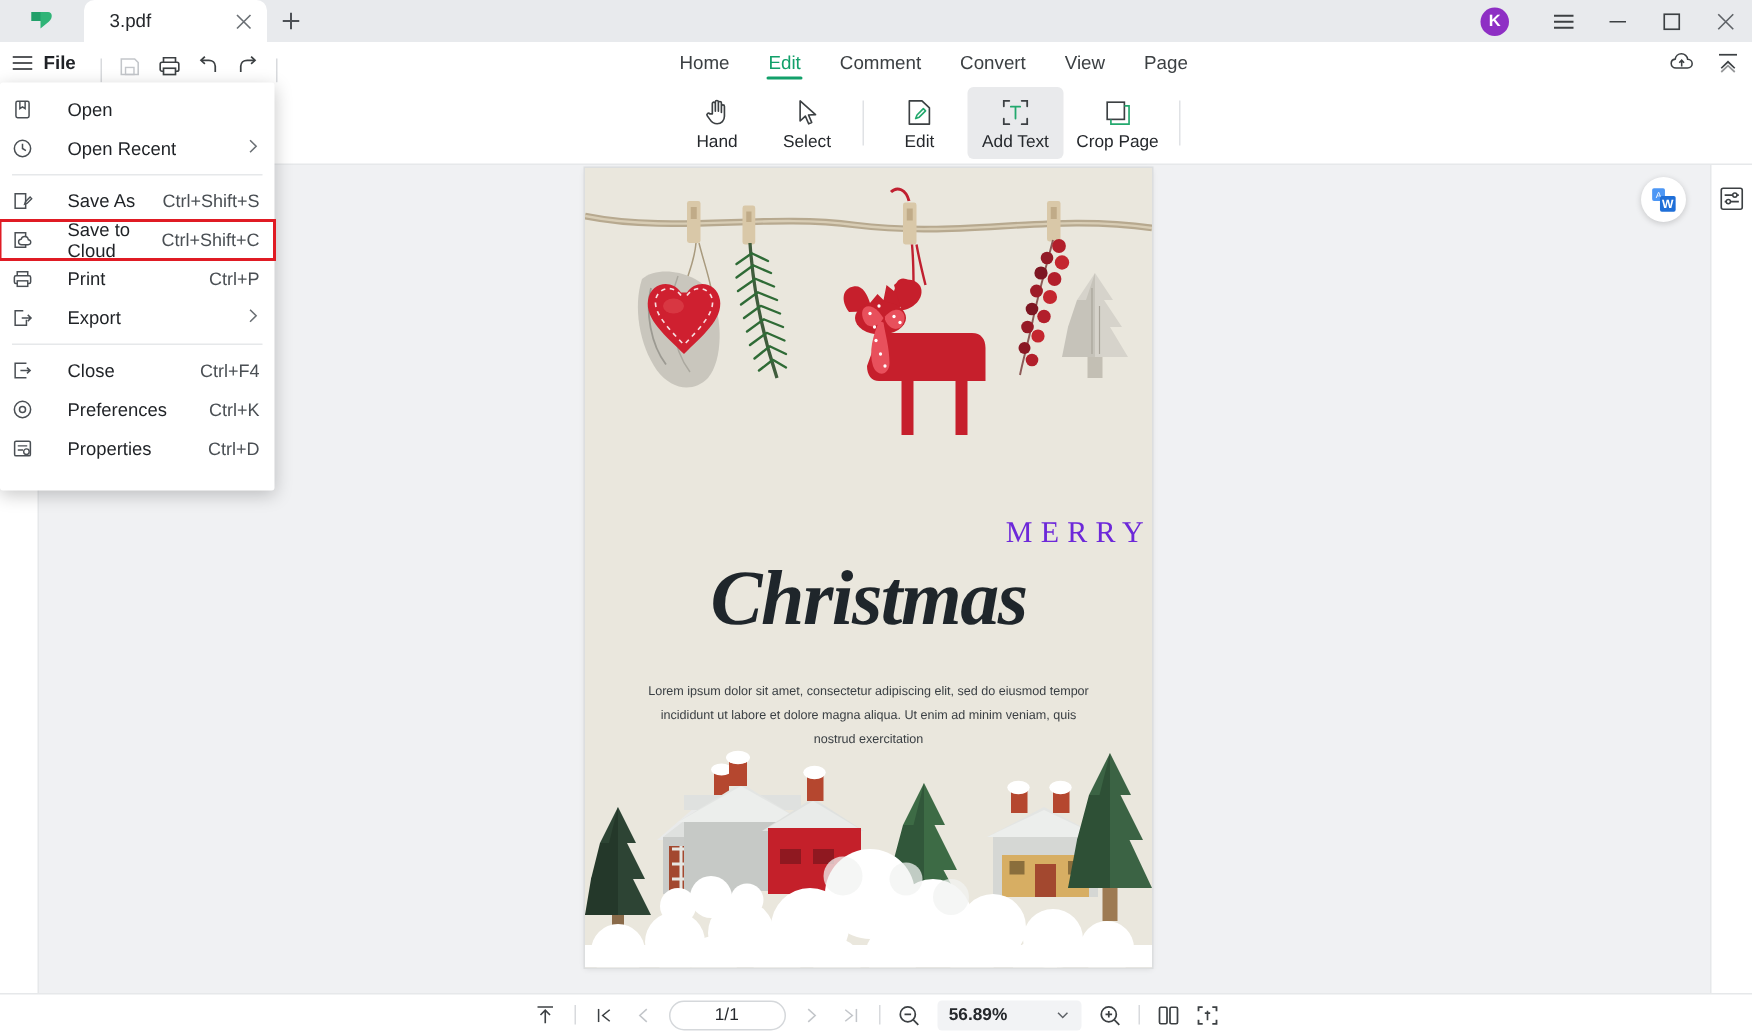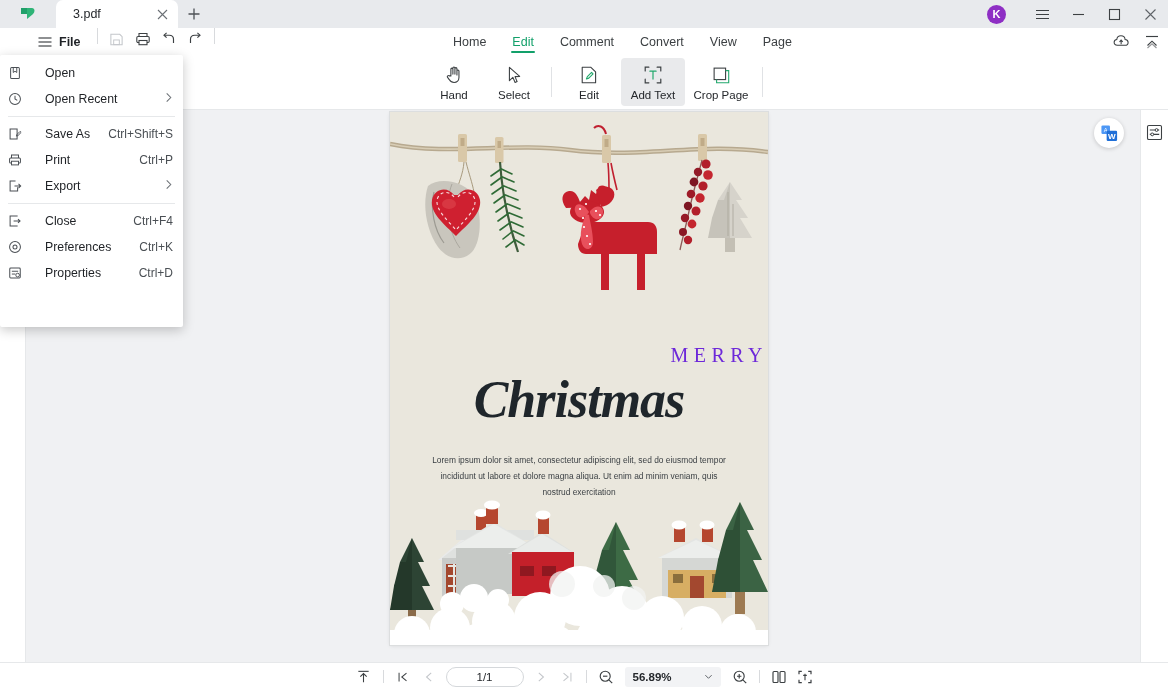--- a/index.html
+++ b/index.html
@@ -48,21 +48,21 @@
     margin-right: 18px; cursor: pointer;
   }
   .winbtn {
     width: 36px; height: 28px; display: flex; align-items: center; justify-content: center;
     color: #3c4043; cursor: pointer;
   }
 
   
   .menubar {
     position: absolute; left: 0; top: 28px; width: 1168px; height: 27px;
-    background: #ffffff; display: flex; align-items: flex-start; padding-left: 30px;
+    background: #ffffff; display: flex; align-items: flex-end;
   }
   .file-btn {
     display: flex; align-items: center; gap: 7px; padding: 0 10px 0 8px;
     height: 27px; cursor: pointer;
   }
   .file-btn span { font-size: 12.5px; color: #1f2226; font-weight: bold; }
   .vdiv { width: 1px; height: 16px; background: #d8dadd; margin: 0 6px; }
   .mini-ico {
     width: 26px; height: 22px; display: flex; align-items: center; justify-content: center;
     cursor: pointer; color: #3c4043;
@@ -91,21 +91,21 @@
     position: absolute; right: 8px; top: 28px; height: 27px;
     display: flex; align-items: center; gap: 14px;
   }
 
   
   .toolbar {
     position: absolute; left: 0; top: 55px; width: 1168px; height: 55px;
     background: #ffffff; border-bottom: 1px solid #e6e8ea;
   }
   .tools {
-    position: absolute; left: 424px; top: 0; height: 54px;
+    position: absolute; left: 448px; top: 0; height: 54px;
     display: flex; align-items: center;
   }
   .tool {
     width: 56px; height: 48px; display: flex; flex-direction: column;
     align-items: center; justify-content: center; gap: 3px;
     border-radius: 4px; cursor: pointer; margin: 0 2px;
   }
   .tool.active { background: #e9eaec; }
   .tool-label { font-size: 11.5px; color: #25282c; white-space: nowrap; }
   .tool.wide { width: 64px; }
@@ -700,20 +700,30 @@
       <span class="mi-ico">
         <svg width="14" height="14" viewBox="0 0 16 16">
             <path d="M2.4 2.4 h8 v11.2 h-8 z" fill="none" stroke="#4a4f54" stroke-width="1.15"></path>
             <path d="M10.2 8.6 L13.8 5 L15 6.2 L11.4 9.8 L9.6 10.4 Z" fill="none" stroke="#4a4f54" stroke-width="1.05"></path>
           </svg>
       </span>
       <span class="mi-label">Save As</span>
       <span class="mi-key">Ctrl+Shift+S</span>
     </div>
 
+    <div class="mi highlight">
+      <span class="mi-ico">
+        <svg width="14" height="14" viewBox="0 0 16 16">
+            <path d="M2.4 2.4 h8 v11.2 h-8 z" fill="none" stroke="#4a4f54" stroke-width="1.15"></path>
+            <path d="M7.4 11.6 C6 11.6 5 10.7 5 9.5 C5 8.4 5.9 7.5 7 7.4 C7.3 6.2 8.4 5.3 9.7 5.3 C11.1 5.3 12.3 6.4 12.4 7.8 C13.5 7.9 14.3 8.8 14.3 9.8 C14.3 10.8 13.4 11.6 12.3 11.6 Z" fill="#fff" stroke="#4a4f54" stroke-width="1.05"></path>
+          </svg>
+      </span>
+      <span class="mi-label">Save to Cloud</span>
+      <span class="mi-key">Ctrl+Shift+C</span>
+    </div>
 
     <div class="mi">
       <span class="mi-ico">
         <svg width="14" height="14" viewBox="0 0 16 16">
             <path d="M4 5.6 V2.4 h8 v3.2" fill="none" stroke="#4a4f54" stroke-width="1.15"></path>
             <rect x="1.8" y="5.6" width="12.4" height="5.8" rx="1.2" fill="none" stroke="#4a4f54" stroke-width="1.15"></rect>
             <rect x="4" y="9.4" width="8" height="4.2" fill="#fff" stroke="#4a4f54" stroke-width="1.1"></rect>
           </svg>
       </span>
       <span class="mi-label">Print</span>

